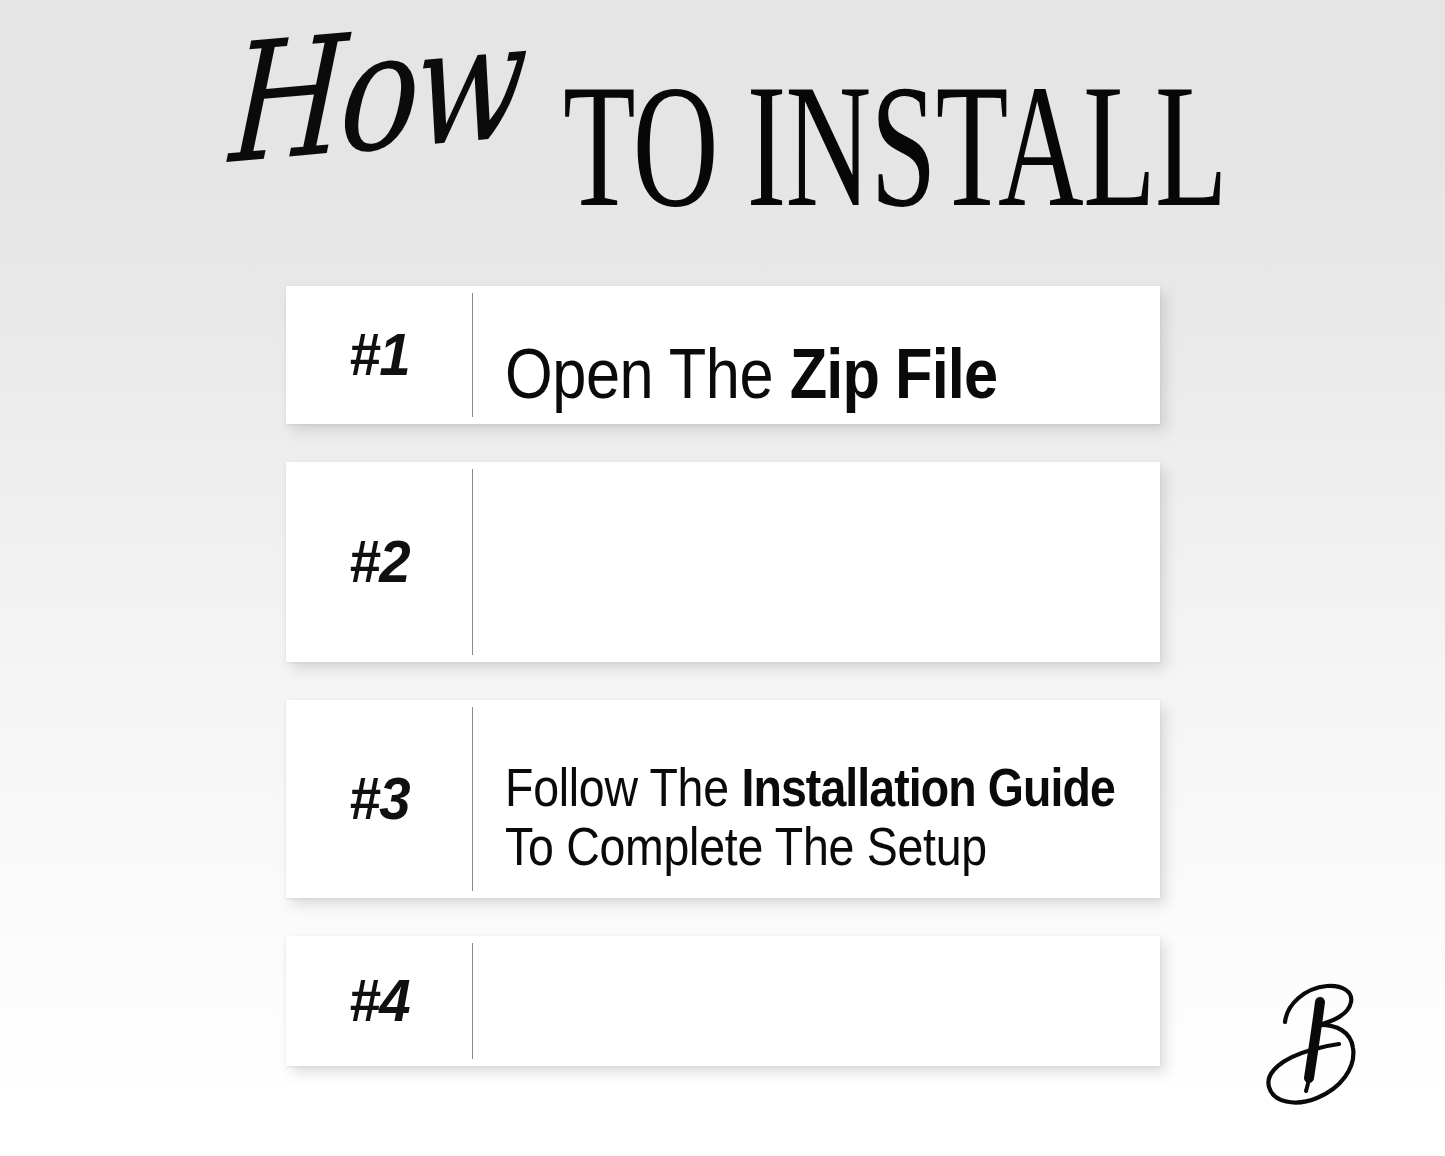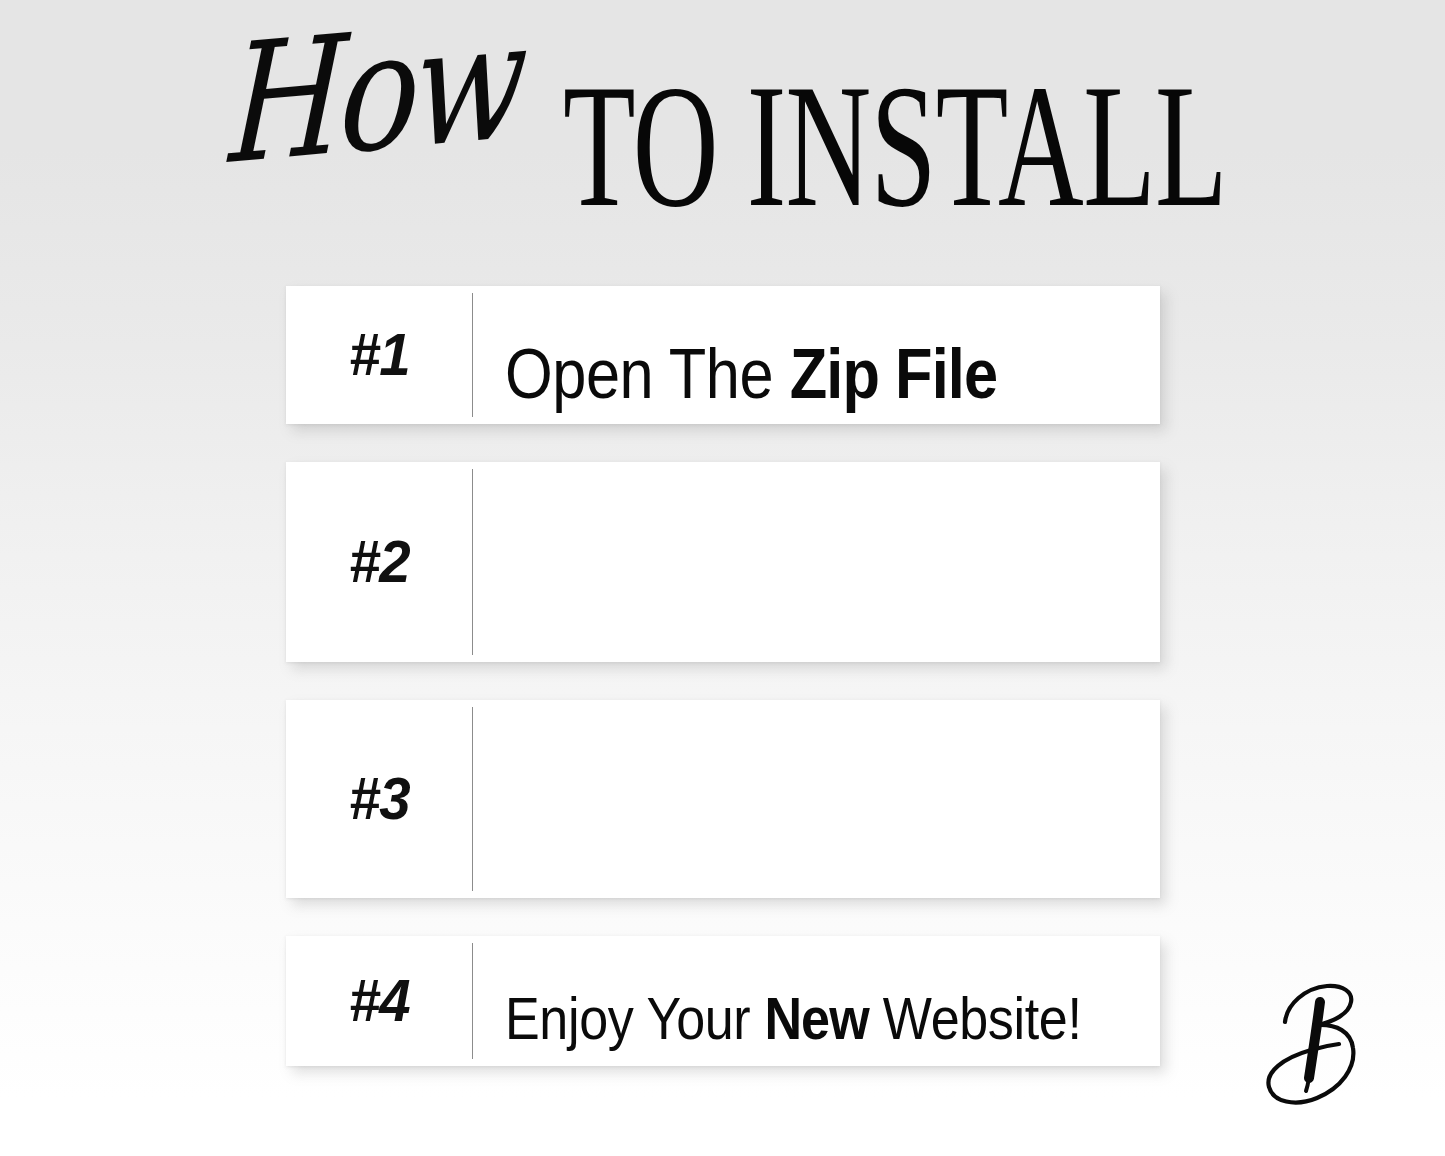--- a/index.html
+++ b/index.html
@@ -209,28 +209,29 @@
     <div class="step-card card-h2 size-b">
       <div class="step-num-col">
         <span class="step-num">#2</span>
       </div>
     </div>
 
     <div class="step-card card-h3 size-c">
       <div class="step-num-col">
         <span class="step-num">#3</span>
       </div>
+      <div class="step-text-col">
+        <div class="step-line"><span>Follow The </span><b>Installation Guide</b><span></span></div>
+        <div class="step-line"><span>To Complete The Setup</span><b></b><span></span></div>
+      </div>
     </div>
 
     <div class="step-card card-h4 size-d">
       <div class="step-num-col">
         <span class="step-num">#4</span>
-      </div>
-      <div class="step-text-col">
-        <div class="step-line"><span>Enjoy Your </span><b>New</b><span> Website!</span></div>
       </div>
     </div>
 
   </div>
 
   <div id="signature">
     <svg viewBox="0 0 150 160" width="150" height="160" aria-hidden="true">
       <g fill="none" stroke="#0a0a0a" stroke-linecap="round" stroke-linejoin="round">
 
         <path d="M42 62 C44 44 62 28 84 26 C100 25 110 32 108 42

